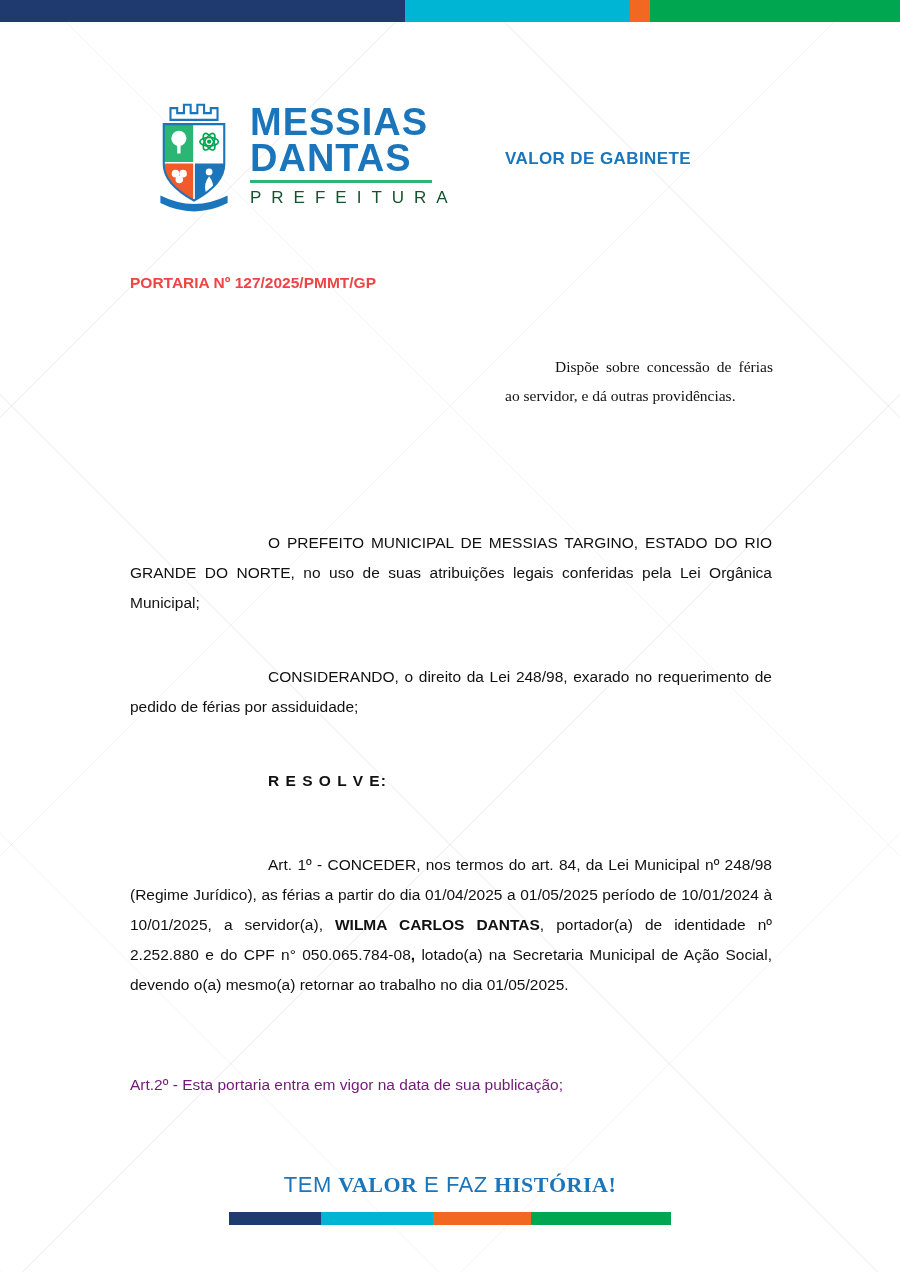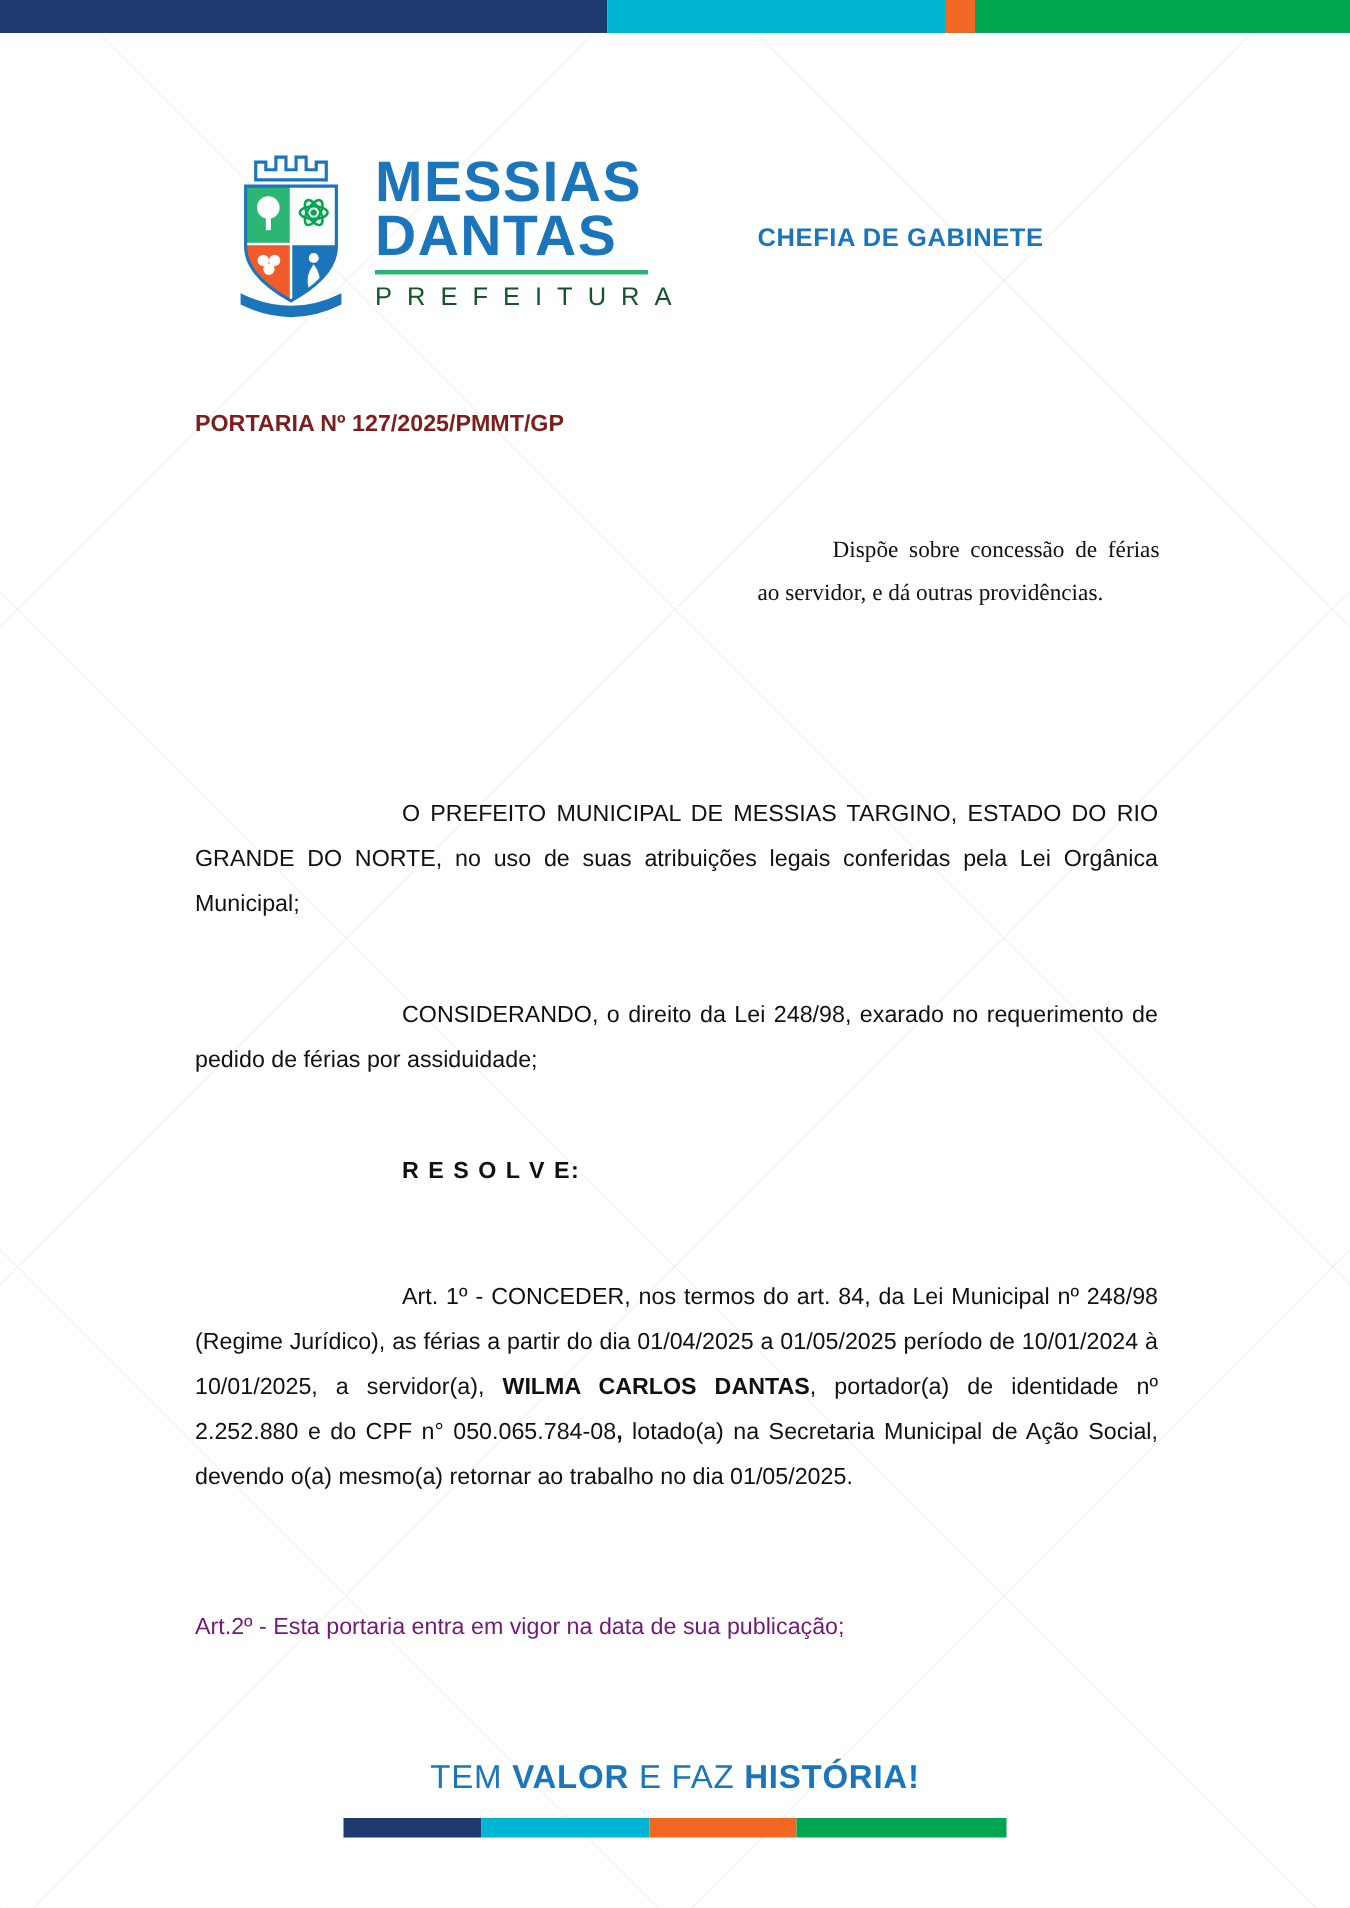--- a/index.html
+++ b/index.html
@@ -61,21 +61,21 @@
     font-weight: 700;
     color: #1b75bb;
     letter-spacing: 0.4px;
   }
 
   
   .doc-title {
     top: 274px; left: 130px;
     font-size: 15.5px;
     font-weight: 700;
-    color: #7f1d1d;
+    color: #ef4444;
   }
 
   .doc-summary {
     top: 352px; left: 505px; width: 268px;
     font-size: 15.5px;
     color: #111;
     line-height: 29px;
     text-align: justify;
     text-indent: 50px;
     font-family: Liberation Serif, serif;
@@ -113,21 +113,21 @@
 
   
   .slogan {
     top: 1172px; left: 0; width: 900px;
     text-align: center;
     font-size: 22px;
     color: #1b75bb;
     letter-spacing: 0.5px;
     font-weight: 400;
   }
-  .slogan .bold { font-weight: 800; }
+  .slogan .bold { font-weight: 800; font-family: Liberation Serif, serif; }
 
   .bottom-bar {
     top: 1212px; left: 50%;
     transform: translateX(-50%);
     height: 13px;
     display: flex;
   }
   .bottom-bar .seg-navy   { width: 92px;  background: #1e3a6e; }
   .bottom-bar .seg-cyan   { width: 112px; background: #00b4d4; }
   .bottom-bar .seg-orange { width: 98px;  background: #f26822; }
@@ -188,21 +188,21 @@
       <path d="M10 112 Q50 132 90 112 L90 121 Q50 141 10 121 Z" fill="#1b75bb"></path>
     </svg>
     <div class="brand-text">
       <div class="brand-line">MESSIAS</div>
       <div class="brand-line">DANTAS</div>
       <div class="brand-rule"></div>
       <div class="brand-sub">PREFEITURA</div>
     </div>
   </div>
 
-  <div class="z department">CHEFIA DE GABINETE</div>
+  <div class="z department">VALOR DE GABINETE</div>
 
   <div class="z doc-title">PORTARIA Nº 127/2025/PMMT/GP</div>
 
   <div class="z doc-summary">Dispõe sobre concessão de férias ao servidor, e dá outras providências.</div>
 
   <div class="z para para-1">O PREFEITO MUNICIPAL DE MESSIAS TARGINO, ESTADO DO RIO GRANDE DO NORTE, no uso de suas atribuições legais conferidas pela Lei Orgânica Municipal;</div>
 
   <div class="z para para-2">CONSIDERANDO, o direito da Lei 248/98, exarado no requerimento de pedido de férias por assiduidade;</div>
 
   <div class="z resolve">R E S O L V E:</div>

